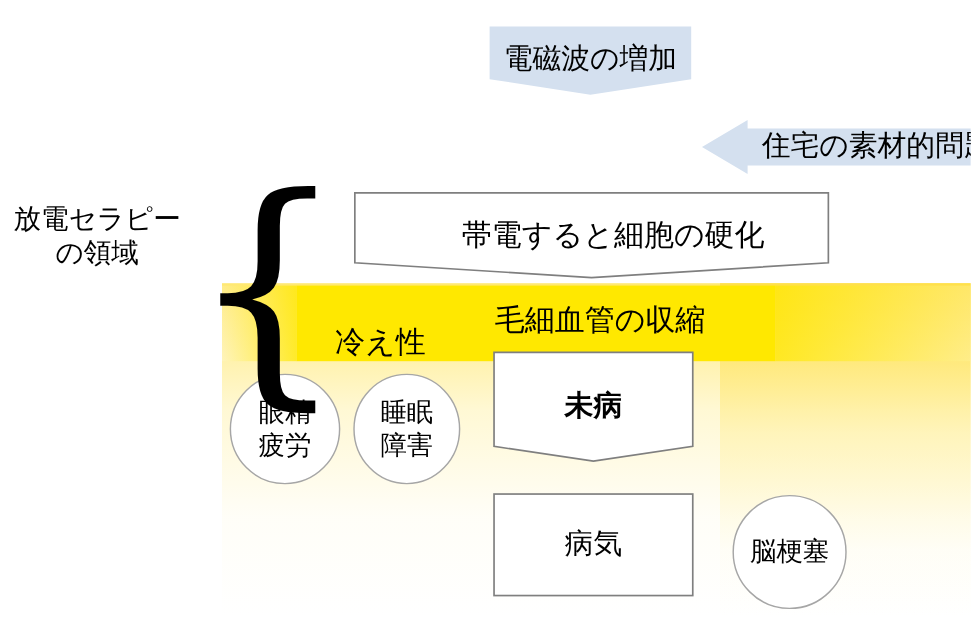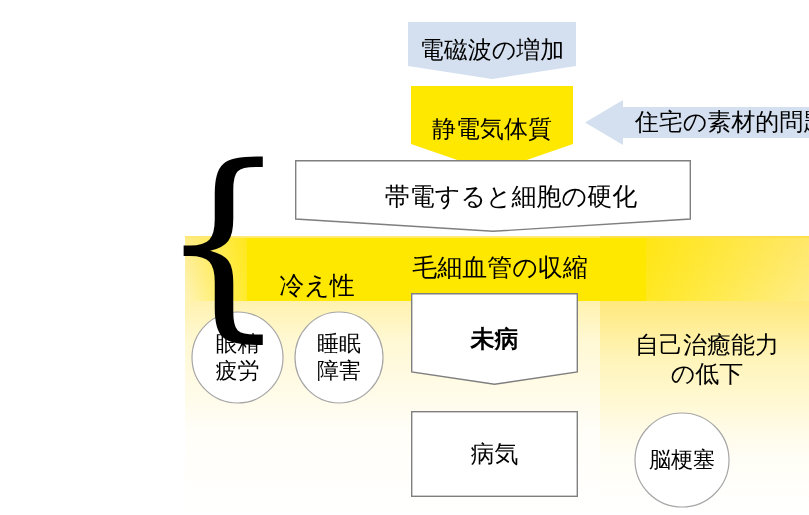--- a/index.html
+++ b/index.html
@@ -83,26 +83,20 @@
   <div class="abs yellowband-soft2"></div>
 
   <div class="shape" style="left:408px;top:22px;width:168px;height:57px;">
     <svg width="168" height="57" viewBox="0 0 168 57">
       <polygon points="0,0 168,0 168,44 84,57 0,44" fill="#d4e0ef"></polygon>
     </svg>
     <div class="txt fs24" style="padding-bottom:9px;">電磁波の増加</div>
   </div>
 
 
-  <div class="shape" style="left:411px;top:86px;width:162px;height:86px;">
-    <svg width="162" height="86" viewBox="0 0 162 86">
-      <polygon points="0,0 162,0 162,58 81,86 0,58" fill="#ffe800"></polygon>
-    </svg>
-    <div class="txt fs24" style="padding-bottom:28px;">静電気体質</div>
-  </div>
 
   <div class="shape" style="left:585px;top:100px;width:224px;height:45px;">
     <svg width="224" height="45" viewBox="0 0 224 45">
       <polygon points="224,7 38,7 38,0 0,22.5 38,45 38,38 224,38" fill="#d4e0ef"></polygon>
     </svg>
     <div class="txt fs24" style="padding-left:34px;">住宅の素材的問題</div>
   </div>
 
   <div class="shape" style="left:295px;top:160px;width:432px;height:72px;">
     <svg width="396" height="72" viewBox="0 0 396 72">
@@ -128,43 +122,43 @@
     <div class="txt fs24 bold" style="padding-bottom:12px;">未病</div>
   </div>
 
   <div class="shape" style="left:411px;top:411px;width:167px;height:86px;text-decoration:underline;">
     <svg width="167" height="86" viewBox="0 0 167 86">
       <rect x="0.7" y="0.7" width="165.6" height="84.6" fill="#ffffff" stroke="#7f7f7f" stroke-width="1.4"></rect>
     </svg>
     <div class="txt fs24">病気</div>
   </div>
 
-  <div class="lbl fs24" style="left:622px;top:330px;width:170px;">自己治癒能力
-の低下</div>
 
   <div class="shape" style="left:191px;top:311px;width:93px;height:93px;">
     <svg width="93" height="93" viewBox="0 0 93 93">
       <ellipse cx="46.5" cy="46.5" rx="45.5" ry="45.5" fill="#ffffff" stroke="#a6a6a6" stroke-width="1.2"></ellipse>
     </svg>
     <div class="txt fs22">眼精
 疲労</div>
   </div>
 
   <div class="shape" style="left:294px;top:311px;width:90px;height:93px;text-decoration:underline;">
     <svg width="90" height="93" viewBox="0 0 90 93">
       <ellipse cx="45" cy="46.5" rx="44" ry="45.5" fill="#ffffff" stroke="#a6a6a6" stroke-width="1.2"></ellipse>
     </svg>
     <div class="txt fs22">睡眠
 障害</div>
   </div>
 
-  <div class="shape" style="left:634px;top:412px;width:96px;height:96px;">
+  <div class="shape" style="left:610px;top:412px;width:96px;height:96px;">
     <svg width="96" height="96" viewBox="0 0 96 96">
       <ellipse cx="48" cy="48" rx="47" ry="47" fill="#ffffff" stroke="#a6a6a6" stroke-width="1.2"></ellipse>
     </svg>
     <div class="txt fs22">脳梗塞</div>
   </div>
 
 
+  <div class="lbl fs23" style="left:2px;top:168px;width:158px;">放電セラピー
+の領域</div>
 
   <div class="brace" style="left:158px;top:139px;font-size:205px;">{</div>
 
 </div>
 
 </body></html>

